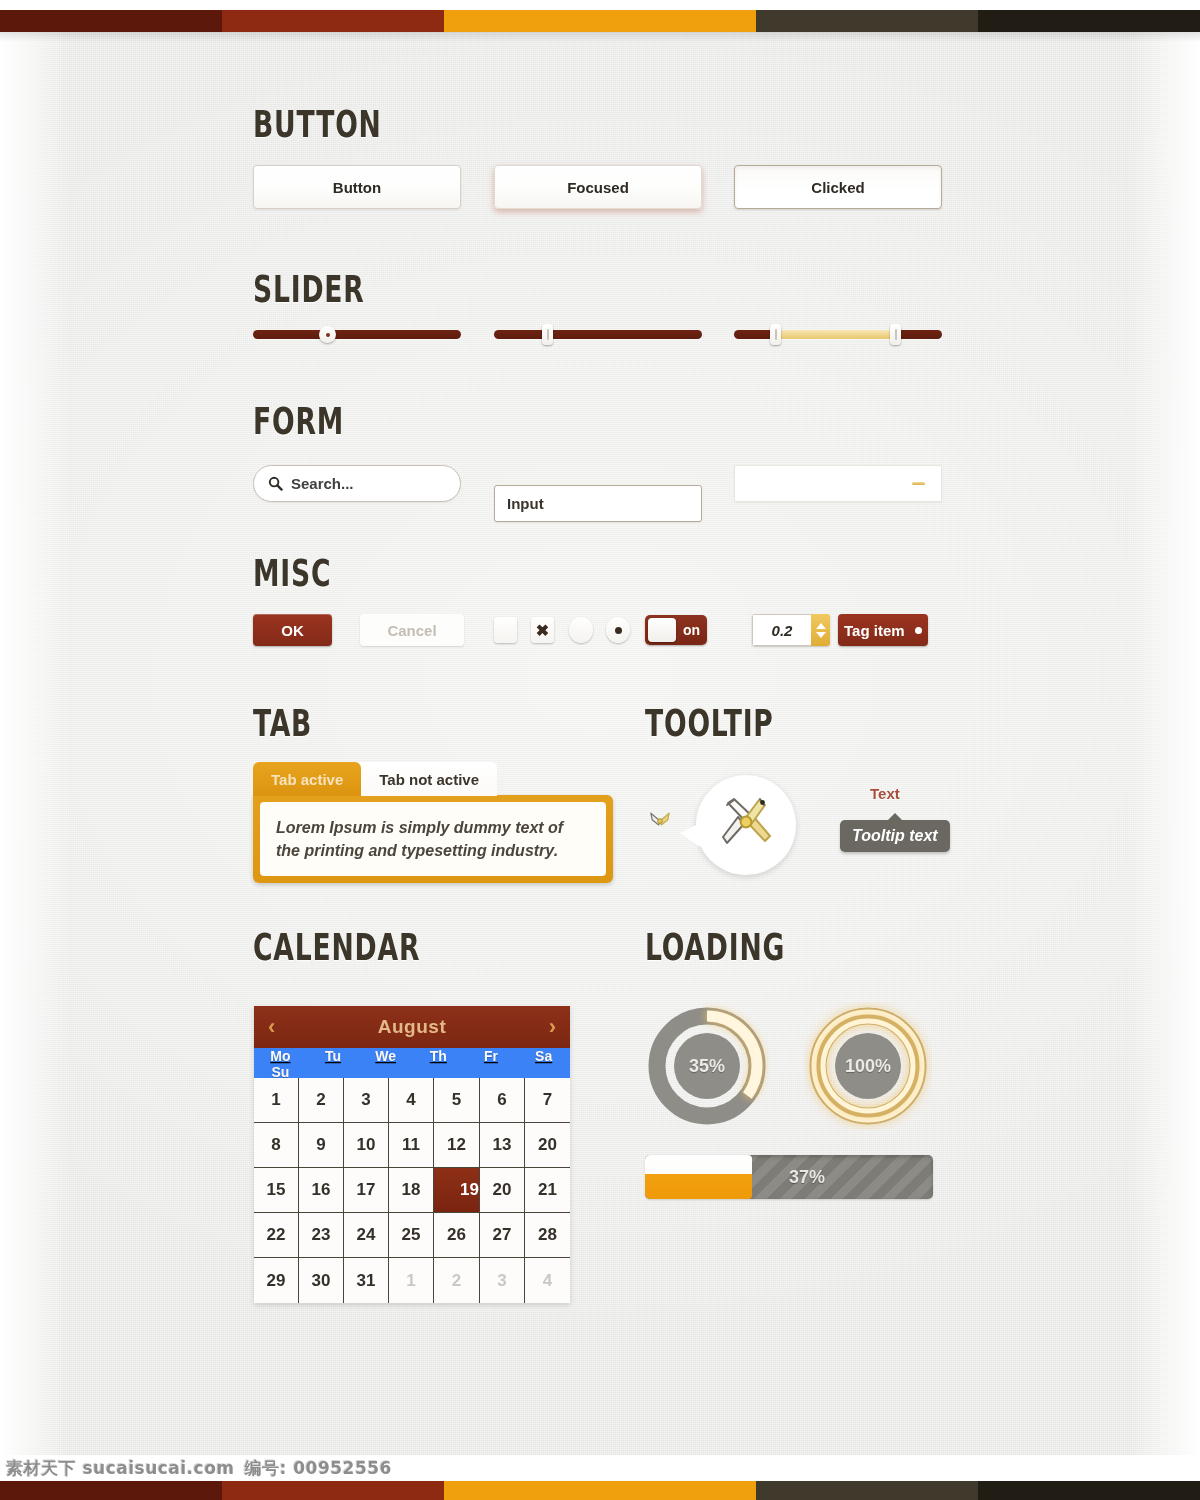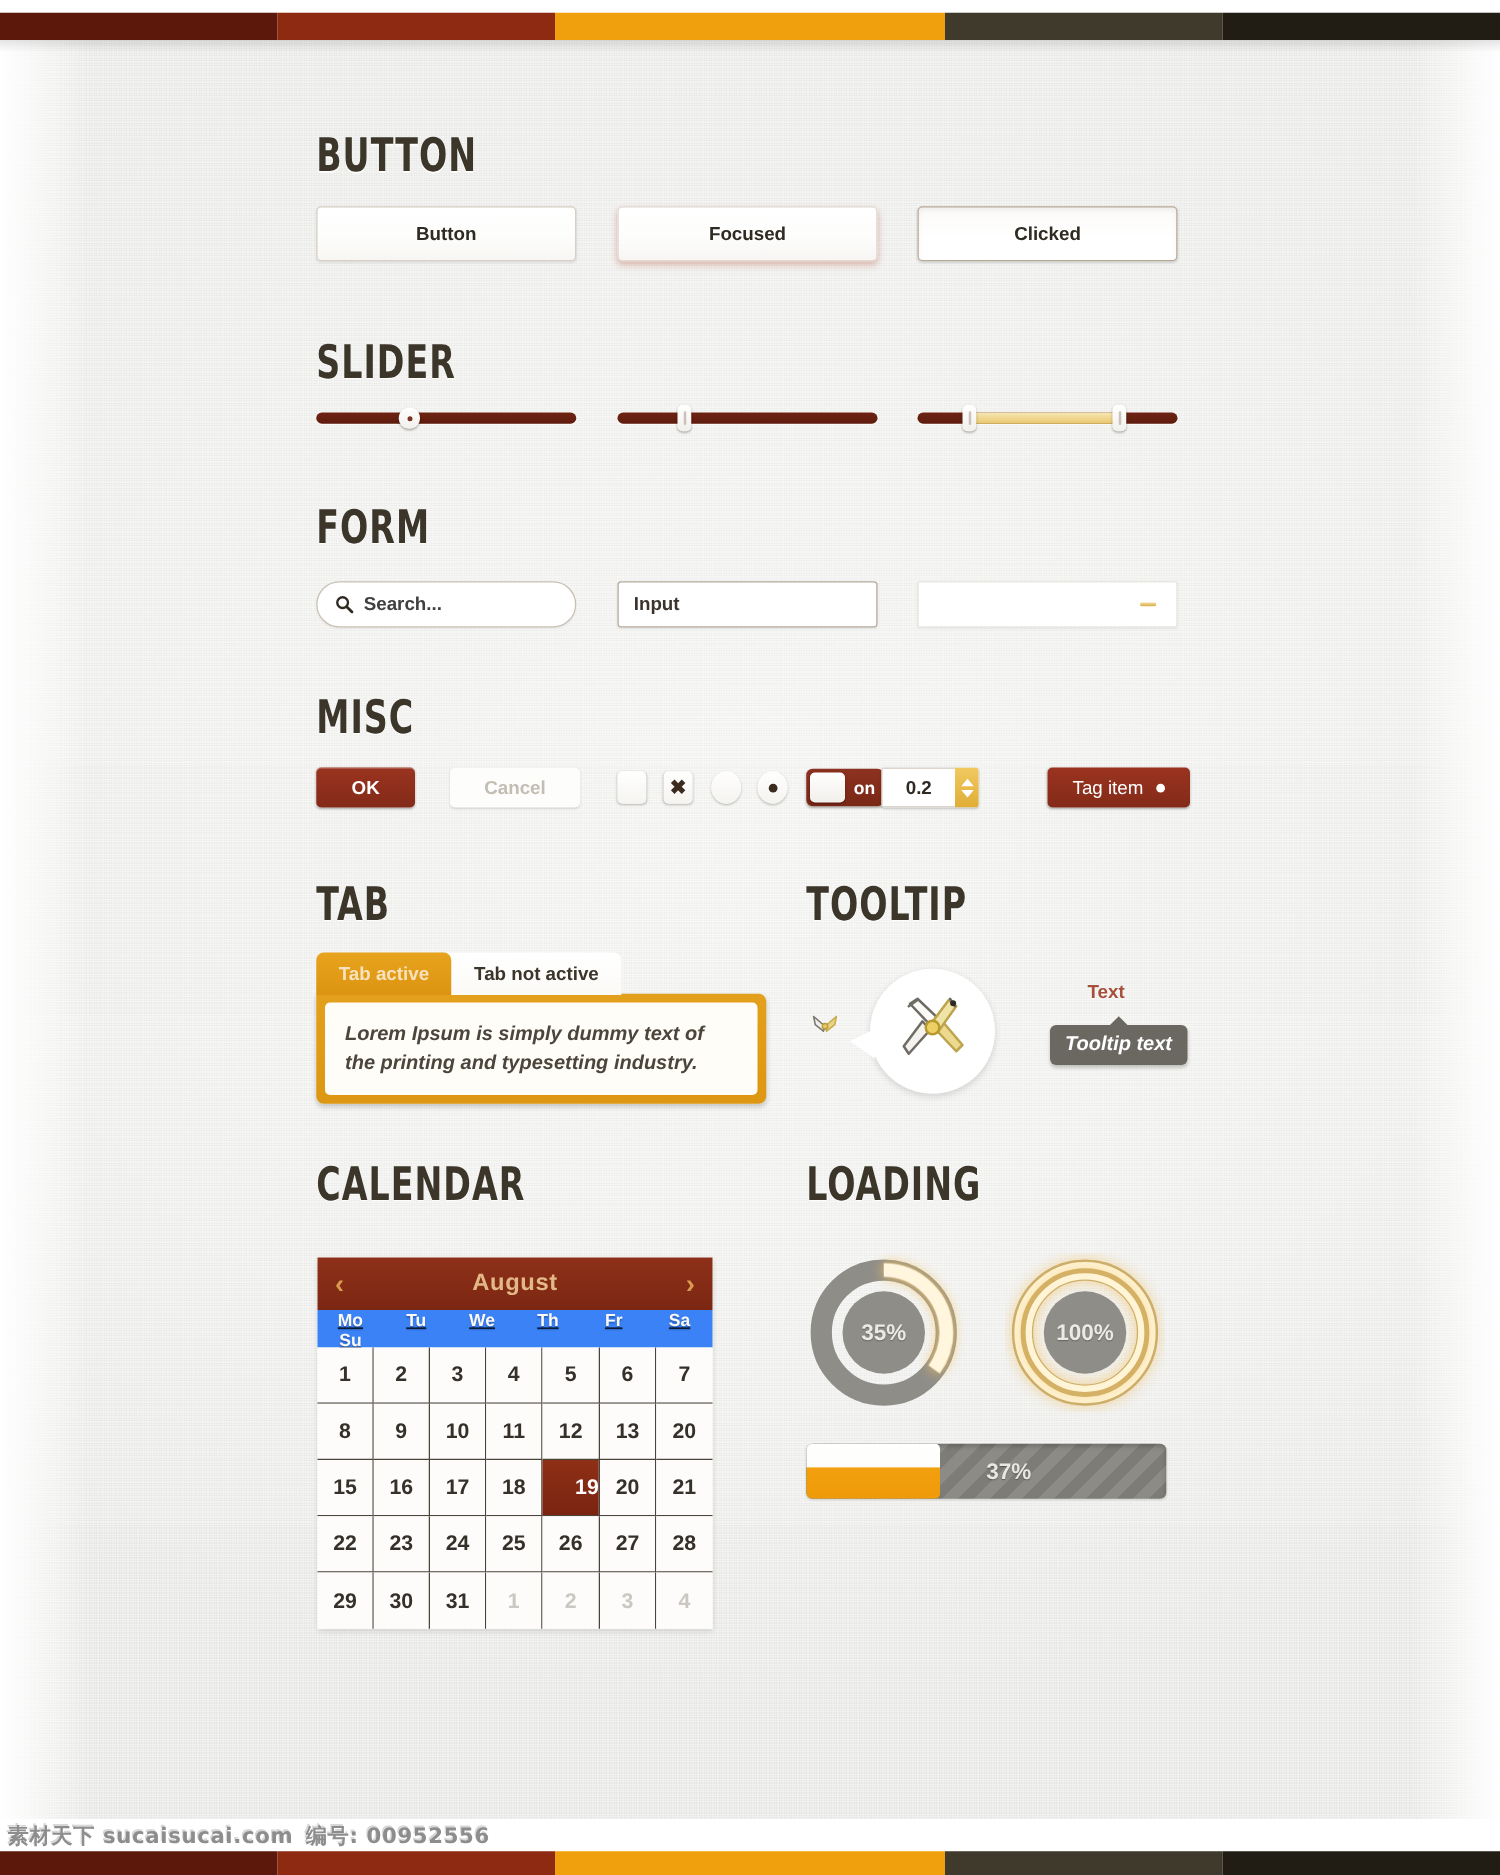--- a/index.html
+++ b/index.html
@@ -179,20 +179,21 @@
   .input-box {
     position: absolute;
     width: 208px; height: 37px;
     background: #fff;
     border: 1px solid #b5aa9c;
     border-radius: 3px;
     display: flex; align-items: center;
     padding-left: 12px;
     font-size: 15px; font-weight: bold; color: #3a342b;
     box-shadow: 0 1px 2px rgba(0,0,0,.07);
+    margin-top: 20px;
   }
 
   .select-box {
     position: absolute;
     width: 208px; height: 37px;
     background: #fff;
     border: 1px solid #eae6df;
     border-radius: 2px;
     display: flex; align-items: center; justify-content: flex-end;
     padding-right: 16px;
@@ -277,25 +278,25 @@
     background: linear-gradient(180deg, #f0c95f 0%, #e0ad36 100%);
     display: flex; flex-direction: column;
     align-items: center; justify-content: center;
     gap: 3px;
     cursor: pointer;
   }
   .tri-up { width: 0; height: 0; border-left: 5px solid transparent; border-right: 5px solid transparent; border-bottom: 6px solid #fff; }
   .tri-dn { width: 0; height: 0; border-left: 5px solid transparent; border-right: 5px solid transparent; border-top: 6px solid #fff; }
 
   .tag {
-    position: absolute; height: 32px; padding: 0 20px;
+    position: absolute; height: 32px; padding: 0 6px;
     background: linear-gradient(180deg, #9a3420 0%, #832a18 100%);
     border-radius: 4px;
     display: flex; align-items: center; gap: 10px;
-    color: #fff; font-weight: normal; font-size: 15px;
+    color: #fff; font-weight: bold; font-size: 15px;
     box-shadow: 0 1px 2px rgba(0,0,0,.3);
     cursor: pointer;
   }
   .tag .x { width: 7px; height: 7px; border-radius: 50%; background: #fff; cursor: pointer; }
 
   
   #tab-widget { position: absolute; width: 360px; }
   .tab-strip { display: flex; position: relative; height: 34px; }
   .tab-item {
     height: 34px; padding: 0 18px;
@@ -533,21 +534,21 @@
 
   <div class="rad" style="left:606px; top:617px;">
     <span class="dot"></span>
   </div>
 
   <div class="toggle" style="left:645px; top:615px;">
     <div class="knob"></div>
     <span class="lbl">on</span>
   </div>
 
-  <div class="spinner" style="left:705px; top:614px;">
+  <div class="spinner" style="left:752px; top:614px;font-style:italic;">
     <div class="val">0.2</div>
     <div class="arrows">
       <span class="tri-up"></span>
       <span class="tri-dn"></span>
     </div>
   </div>
 
   <div class="tag" style="left:838px; top:614px;">
     <span>Tag item</span>
     <span class="x"></span>

